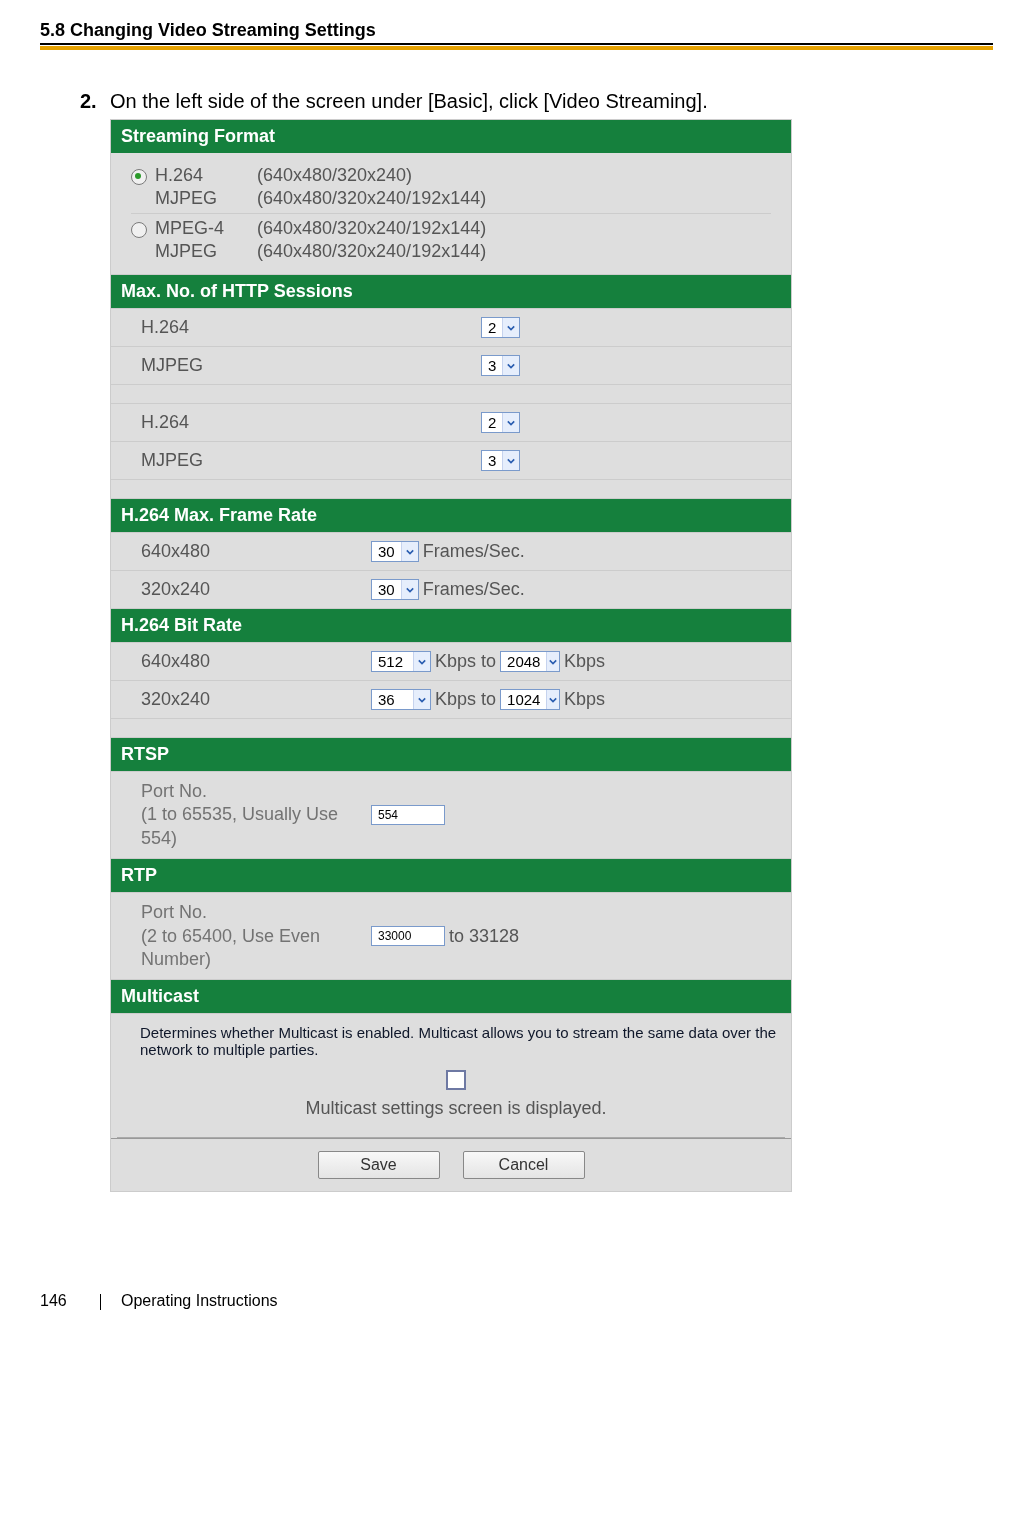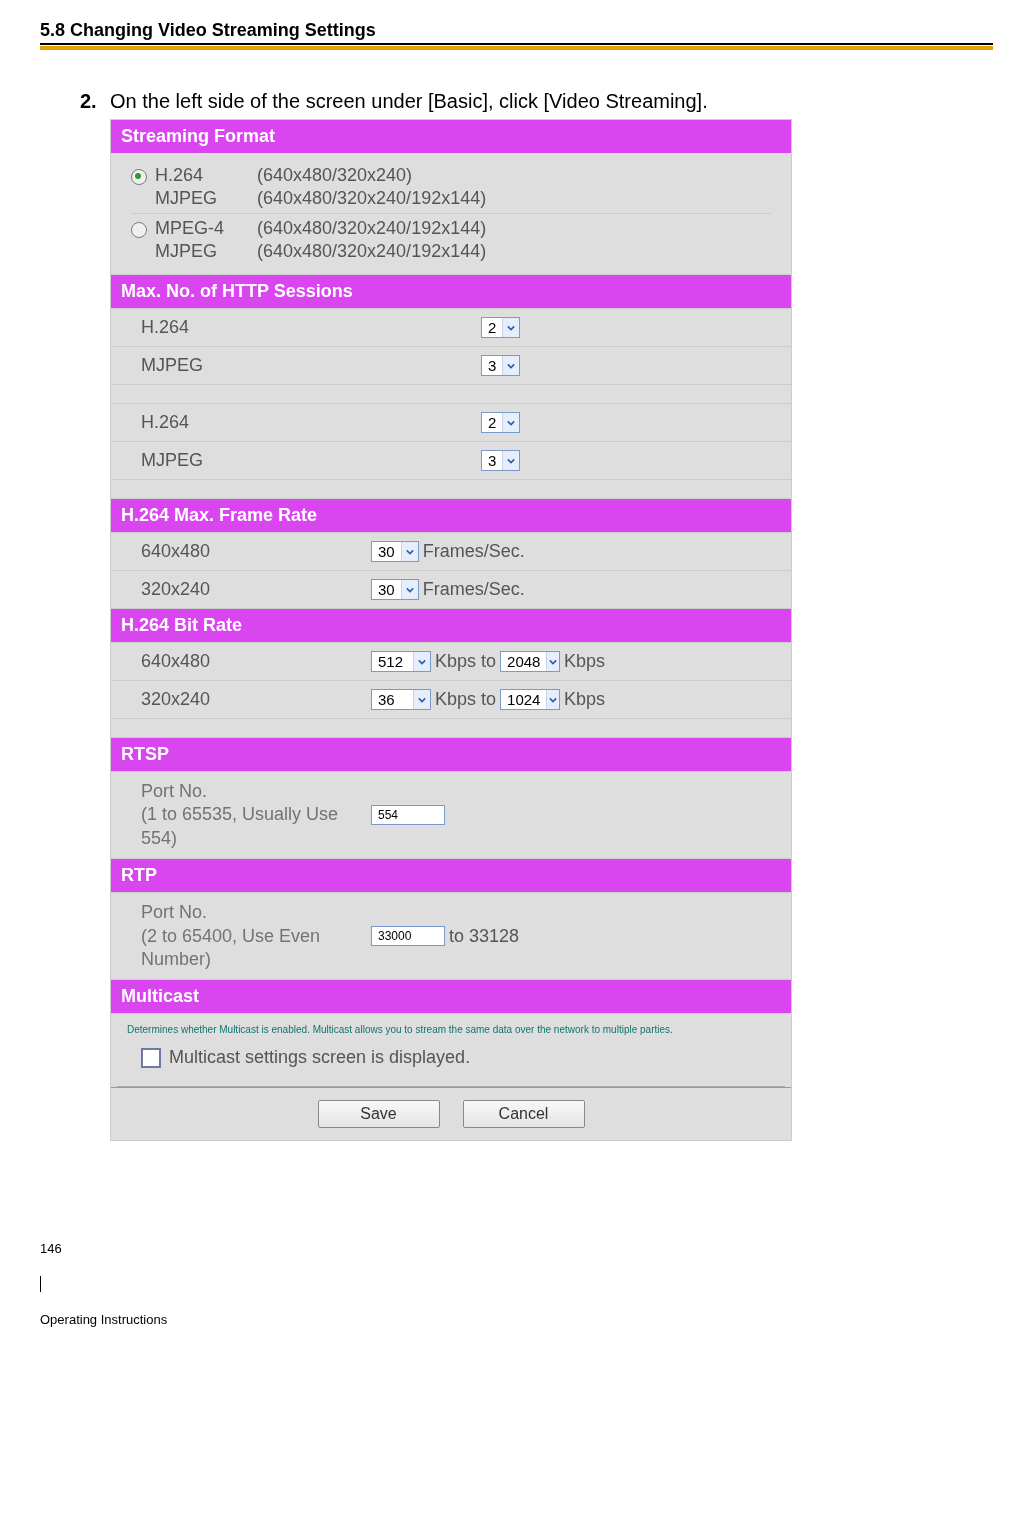--- a/index.html
+++ b/index.html
@@ -45,21 +45,21 @@
   .step-text {
     font-size: 20px;
   }
   .panel {
     margin-left: 70px;
     width: 680px;
     border: 1px solid #ccc;
     background: #dedede;
   }
   .hdr {
-    background: #d946ef;
+    background: #15803d;
     color: #fff;
     font-weight: bold;
     font-size: 18px;
     padding: 6px 10px;
     border-top: 1px solid #ccc;
   }
   .hdr:first-child { border-top: none; }
   .radio-group {
     padding: 8px 20px;
   }
@@ -156,32 +156,33 @@
     background: #fff;
     font-size: 12px;
     padding: 2px 6px;
     width: 60px;
   }
   .spacer {
     height: 18px;
     border-top: 1px solid #ccc;
   }
   .desc {
-    padding: 10px 12px 6px 16px;
-    font-size: 10px;
-    color: #0f766e;
+    padding: 10px 12px 6px 29px;
+    font-size: 15px;
+    color: #0f172a;
     border-top: 1px solid #ccc;
   }
   .chk-row {
     padding: 6px 20px 18px 30px;
     display: flex;
     align-items: center;
     gap: 8px;
     color: #555;
     font-size: 18px;
+    flex-direction: column;
   }
   .chk {
     width: 16px; height: 16px;
     border: 2px solid #6e79a3;
     background: #fff;
     flex: none;
   }
   .btnbar {
     border-top: 1px solid #999;
     margin-top: 0;
@@ -201,25 +202,24 @@
     padding: 4px 0;
     text-align: center;
     border: 1px solid #888;
     background: linear-gradient(#f8f8f8,#e4e4e4);
     font-size: 16px;
     color: #333;
     border-radius: 2px;
   }
   .footer {
     margin-top: 100px;
-    font-size: 13px;
-    display: flex;
-    align-items: flex-start;
+    font-size: 16px;
+    display: flex;
+    align-items: flex-end;
     gap: 20px;
-    flex-direction: column;
   }
   .footer .pg {
     width: 40px;
   }
   .footer .divider {
     width: 1px;
     height: 16px;
     background: #000;
   }
   hr.sep-line {

